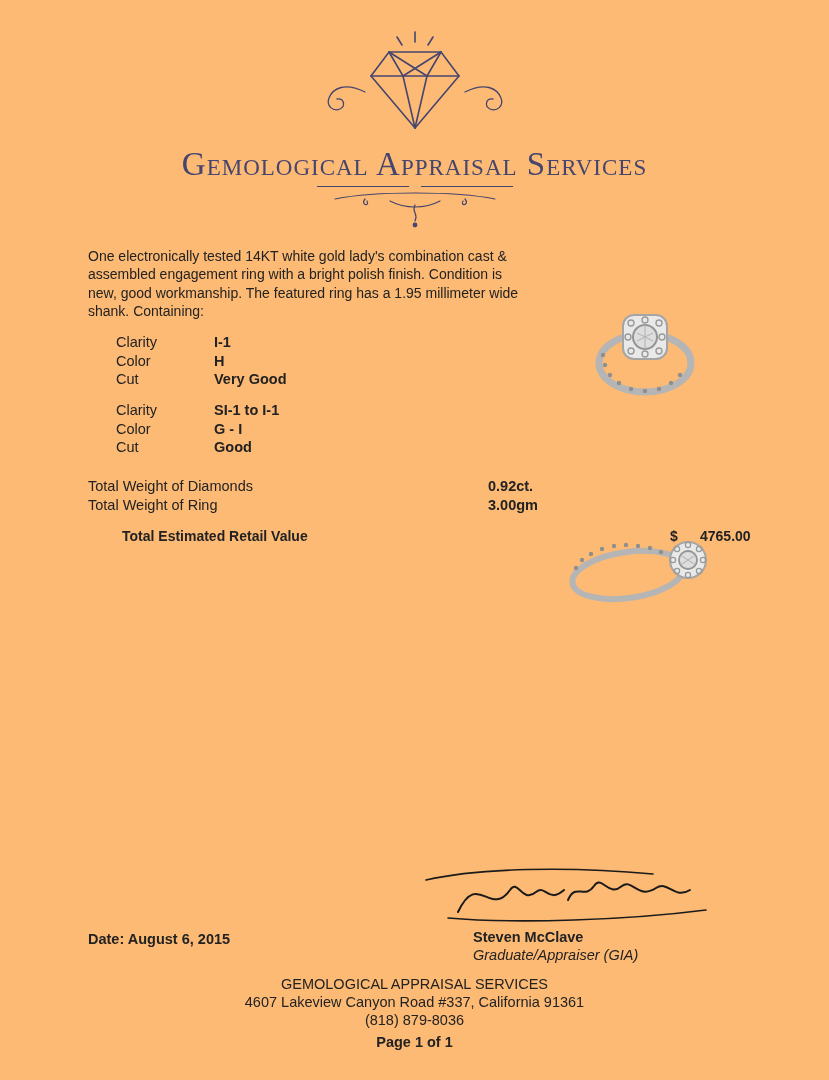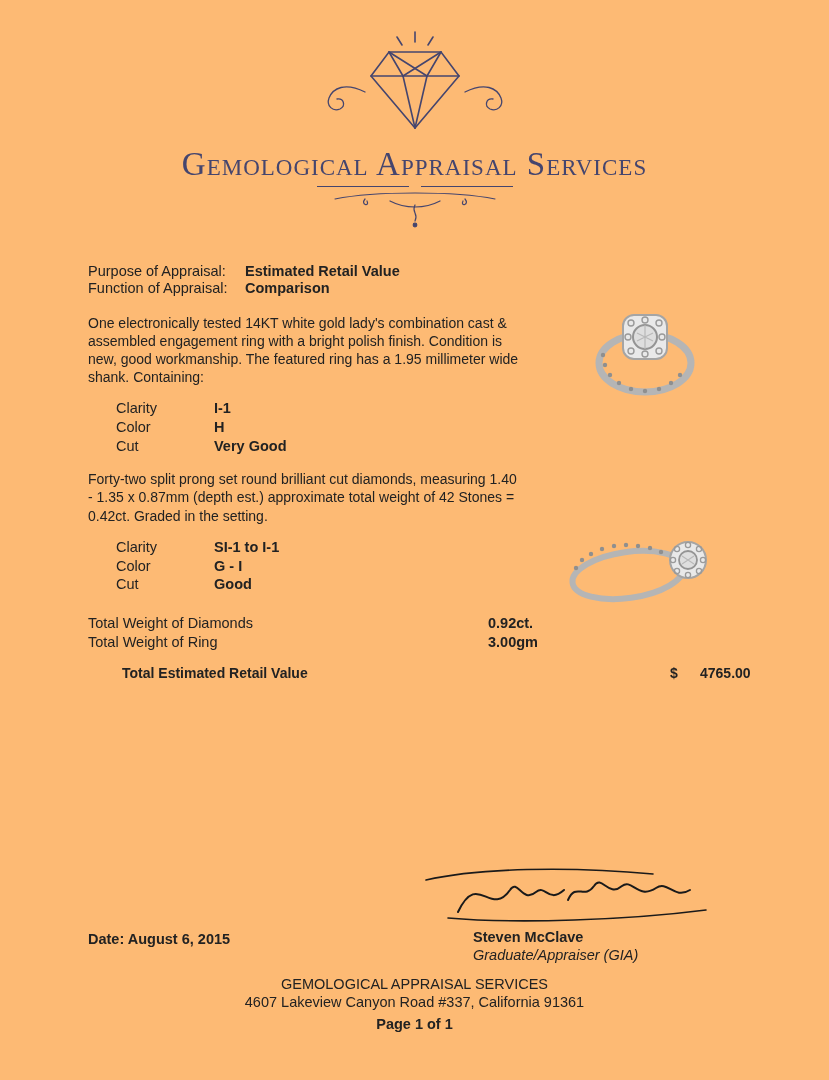--- a/index.html
+++ b/index.html
@@ -118,50 +118,39 @@
           <circle cx="110" cy="36" r="1.8" fill="#45456e"></circle>
           <path d="M60,10 C55,16 65,18 62,12"></path>
           <path d="M160,10 C165,16 155,18 158,12"></path>
         </g>
       </svg>
     </div>
   </div>
 
   <div class="content">
 
-    <div class="meta">
-      <div class="meta-row">
-        <span class="meta-label">Purpose of Appraisal:</span>
-        <span class="meta-value">Estimated Retail Value</span>
-      </div>
-      <div class="meta-row">
-        <span class="meta-label">Function of Appraisal:</span>
-        <span class="meta-value">Comparison</span>
-      </div>
-    </div>
 
     <div class="para">One electronically tested 14KT white gold lady's combination cast &amp; assembled engagement ring with a bright polish finish. Condition is new, good workmanship. The featured ring has a 1.95 millimeter wide shank.  Containing:</div>
 
 
     <div class="grade-table">
       <div class="grade-row">
         <span class="grade-label">Clarity</span>
         <span class="grade-value">I-1</span>
       </div>
       <div class="grade-row">
         <span class="grade-label">Color</span>
         <span class="grade-value">H</span>
       </div>
       <div class="grade-row">
         <span class="grade-label">Cut</span>
         <span class="grade-value">Very Good</span>
       </div>
     </div>
 
-    <div class="para">Forty-two split prong set round brilliant cut diamonds, measuring 1.40 - 1.35 x 0.87mm (depth est.) approximate total weight of 42 Stones = 0.42ct. Graded in the setting.</div>
 
     <div class="grade-table">
       <div class="grade-row">
         <span class="grade-label">Clarity</span>
         <span class="grade-value">SI-1 to I-1</span>
       </div>
       <div class="grade-row">
         <span class="grade-label">Color</span>
         <span class="grade-value">G - I</span>
       </div>
@@ -258,16 +247,17 @@
       </g>
     </svg>
     <div class="date-line">Date: August 6, 2015</div>
     <div class="signer-name">Steven McClave</div>
     <div class="signer-title">Graduate/Appraiser (GIA)</div>
   </div>
 
   <div class="footer">
     <div>GEMOLOGICAL APPRAISAL SERVICES</div>
     <div>4607 Lakeview Canyon Road #337, California 91361</div>
+    <div>(818) 879-8036</div>
     <div class="footer-page">Page 1 of 1</div>
   </div>
 
 </div>
 
 </body></html>

